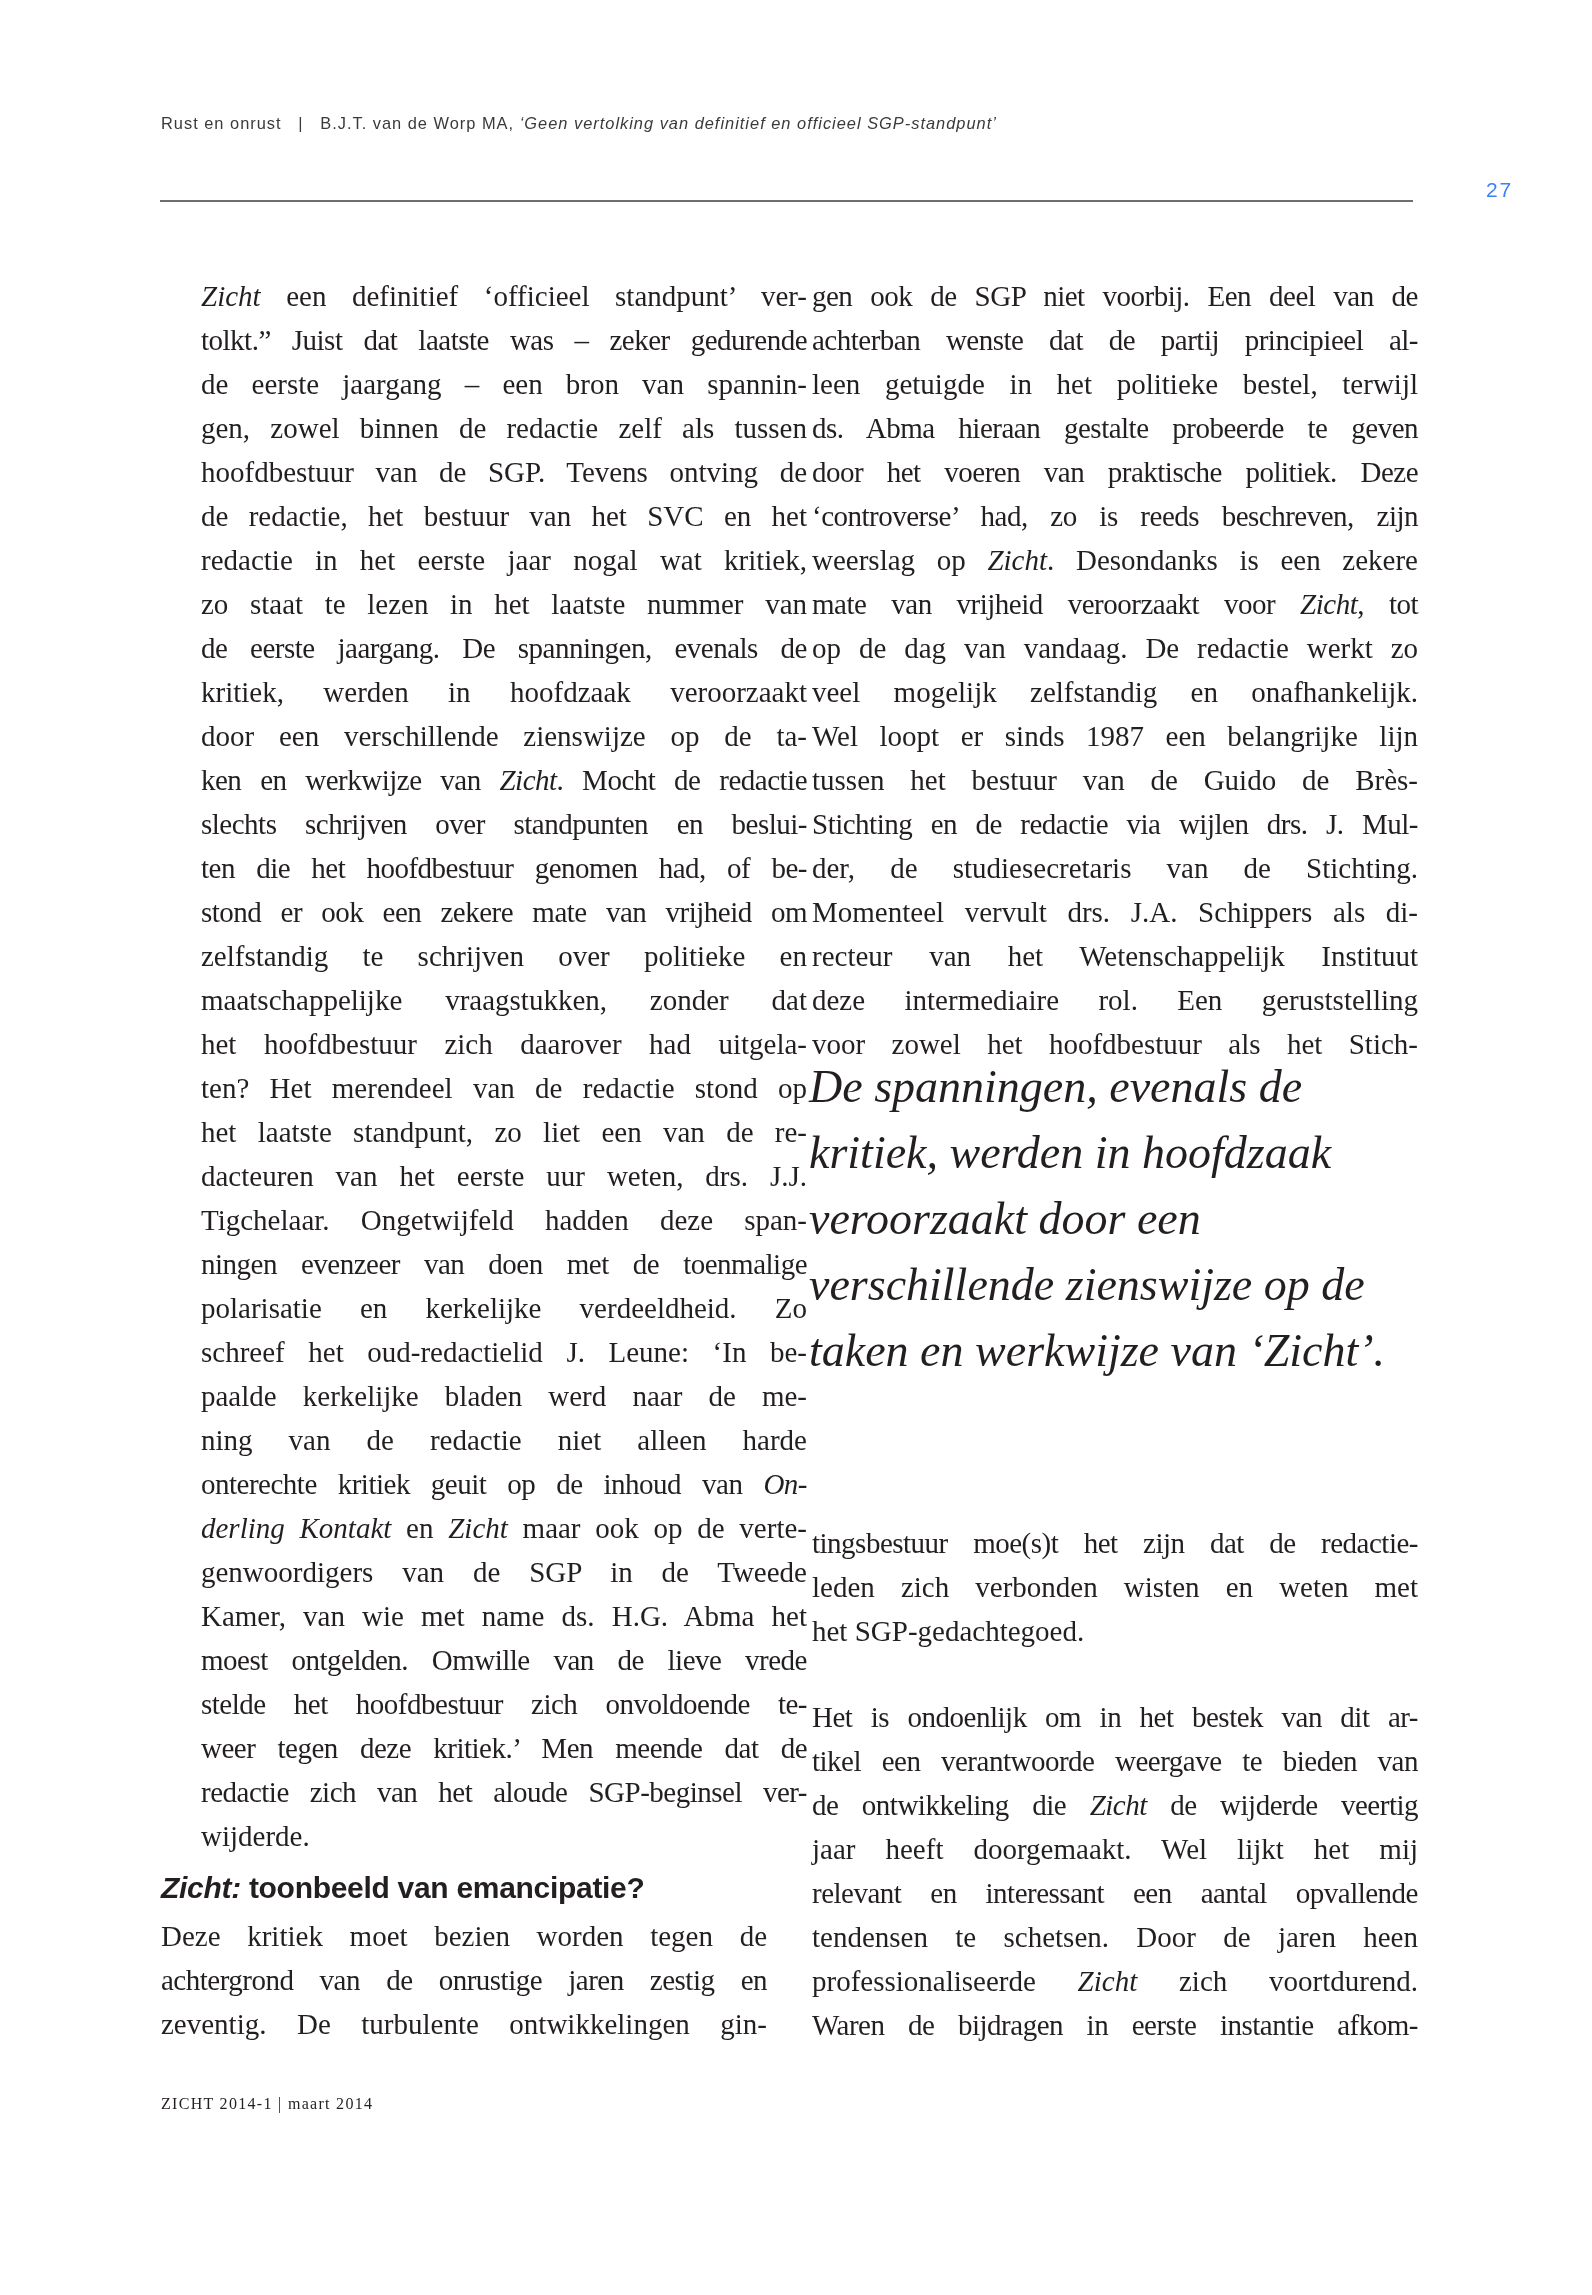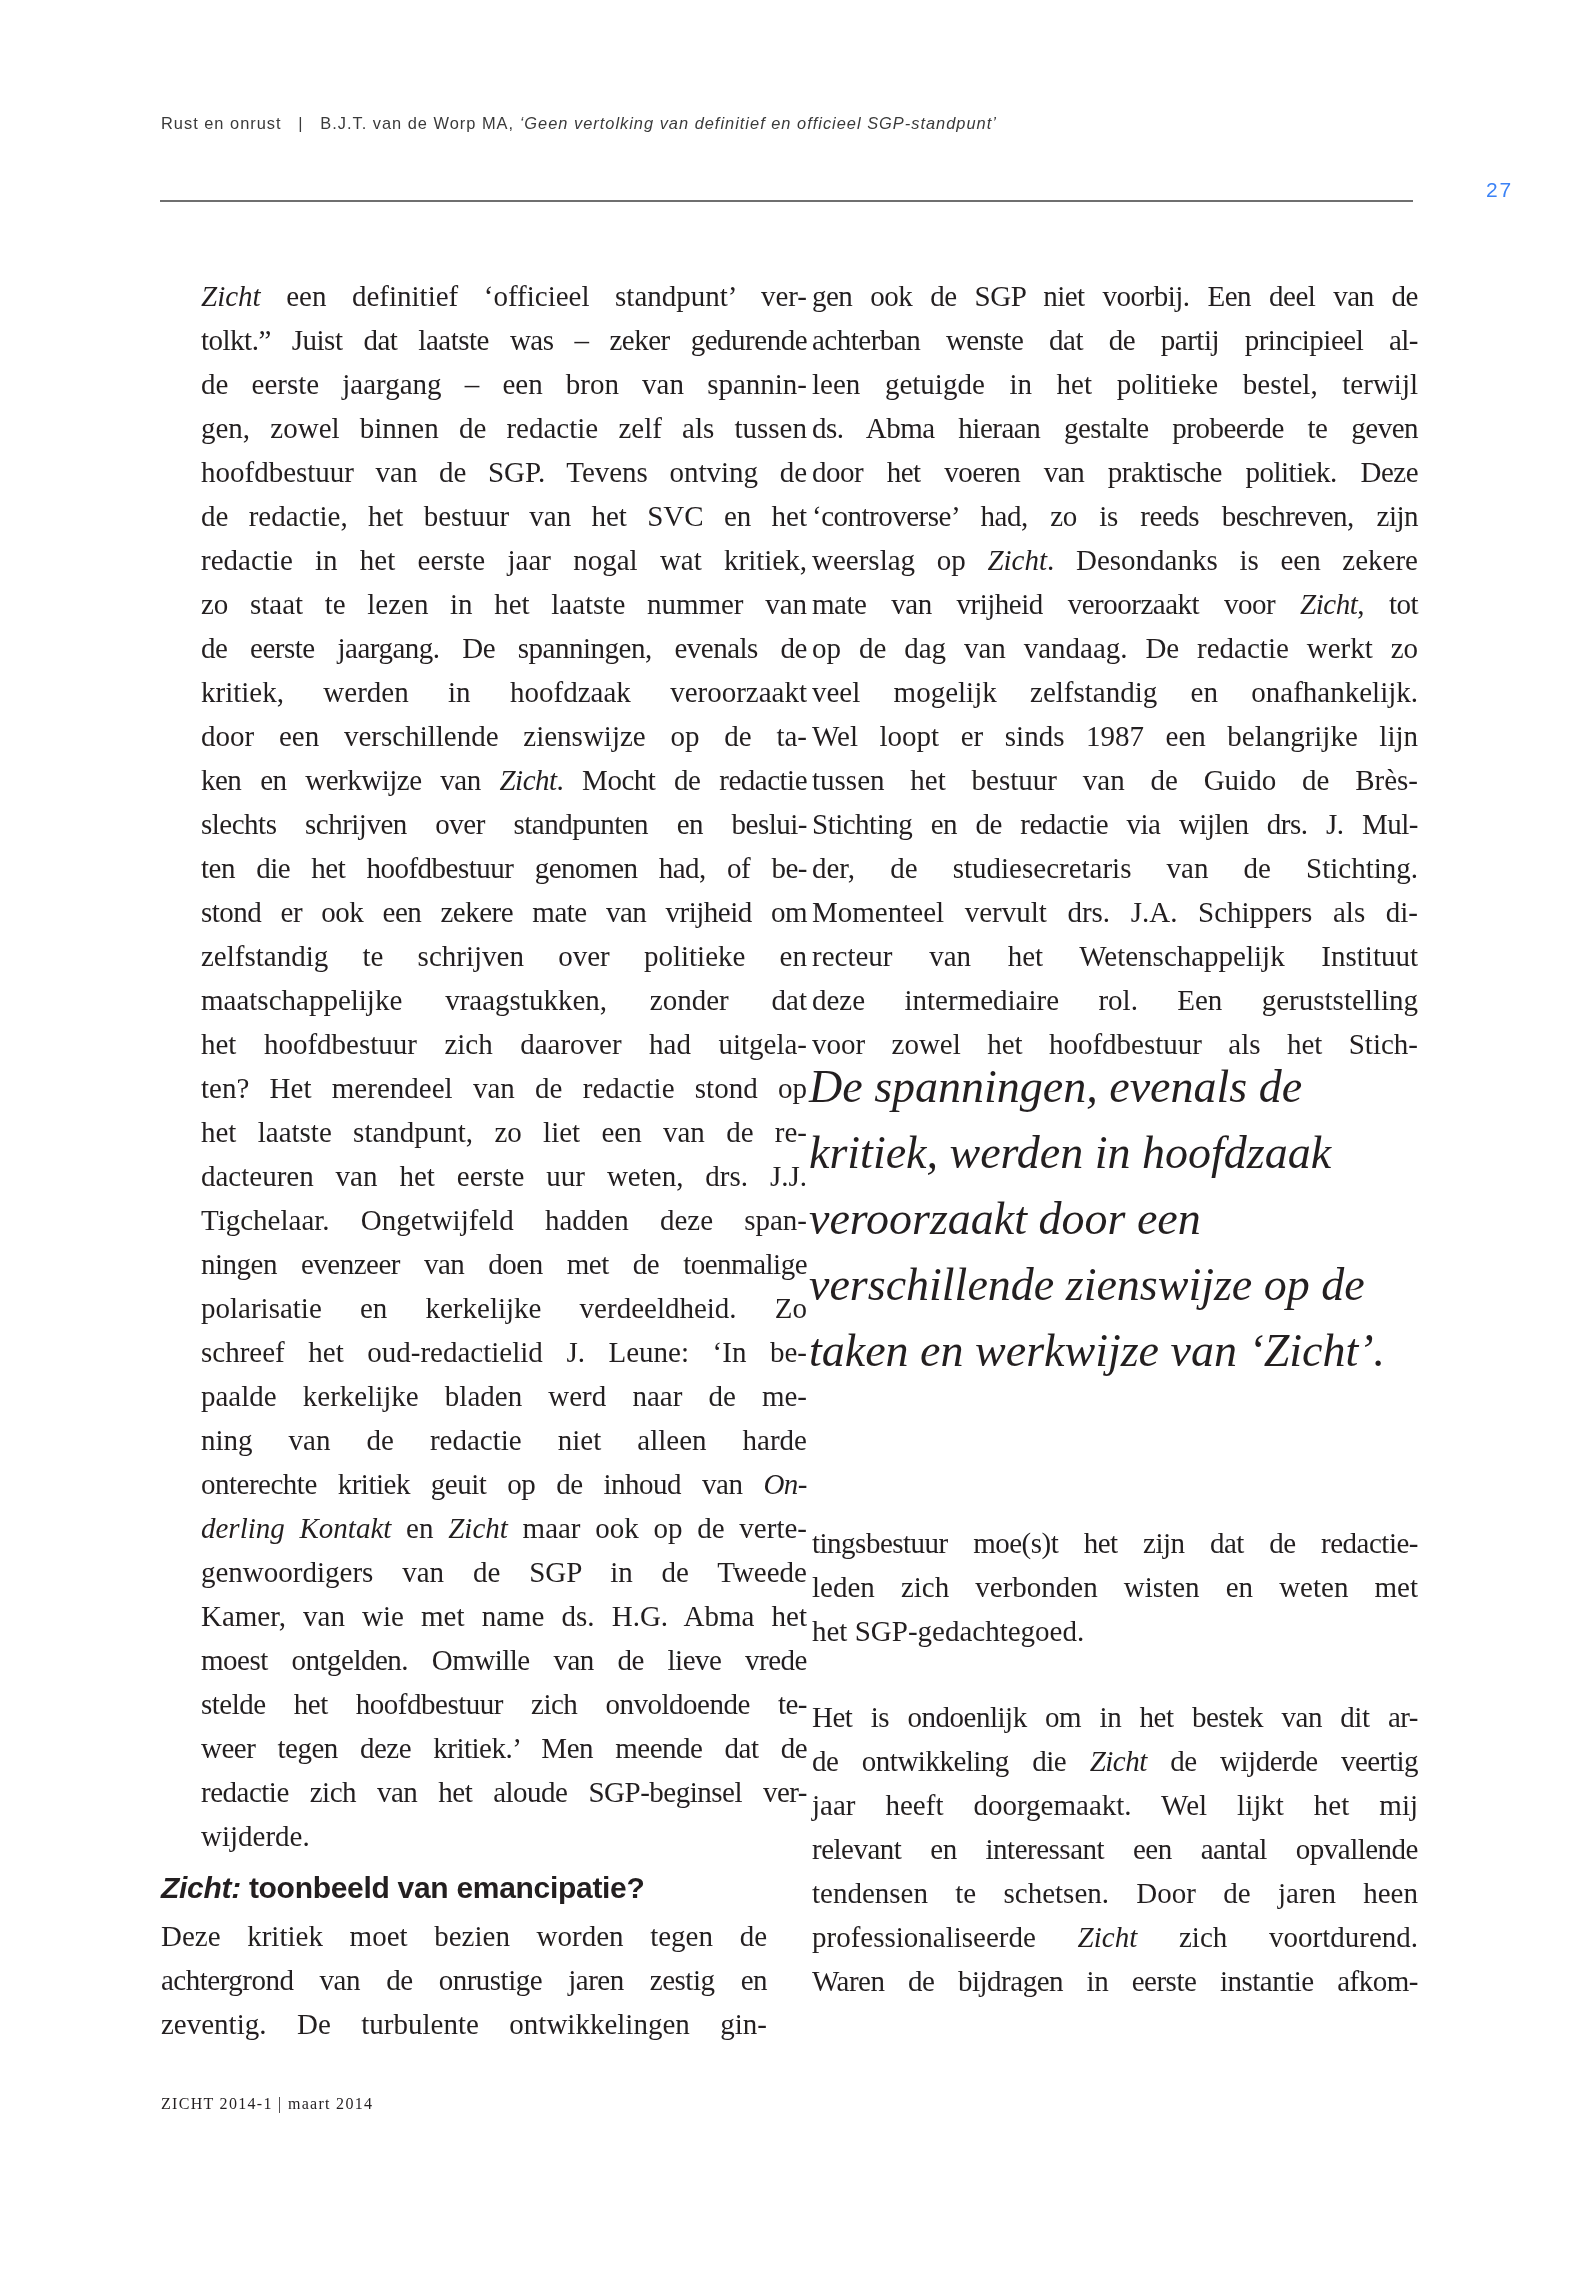--- a/index.html
+++ b/index.html
@@ -115,20 +115,21 @@
 </div>
 
 <div class="col col-right2">
   <span class="ln tight">tingsbestuur moe(s)t het zijn dat de redactie-</span>
   <span class="ln">leden zich verbonden wisten en weten met</span>
   <span class="ln last">het SGP-gedachtegoed.</span>
 </div>
 
 <div class="col col-right3">
   <span class="ln tight">Het is ondoenlijk om in het bestek van dit ar-</span>
+  <span class="ln tight">tikel een verantwoorde weergave te bieden van</span>
   <span class="ln tight"><span>de ontwikkeling die </span><i>Zicht</i><span> de wijderde veertig</span></span>
   <span class="ln">jaar heeft doorgemaakt. Wel lijkt het mij</span>
   <span class="ln tight">relevant en interessant een aantal opvallende</span>
   <span class="ln">tendensen te schetsen. Door de jaren heen</span>
   <span class="ln"><span>professionaliseerde </span><i>Zicht</i><span> zich voortdurend.</span></span>
   <span class="ln tight">Waren de bijdragen in eerste instantie afkom-</span>
 </div>
 
 <div class="footer">
   <span>ZICHT 2014-1</span>

